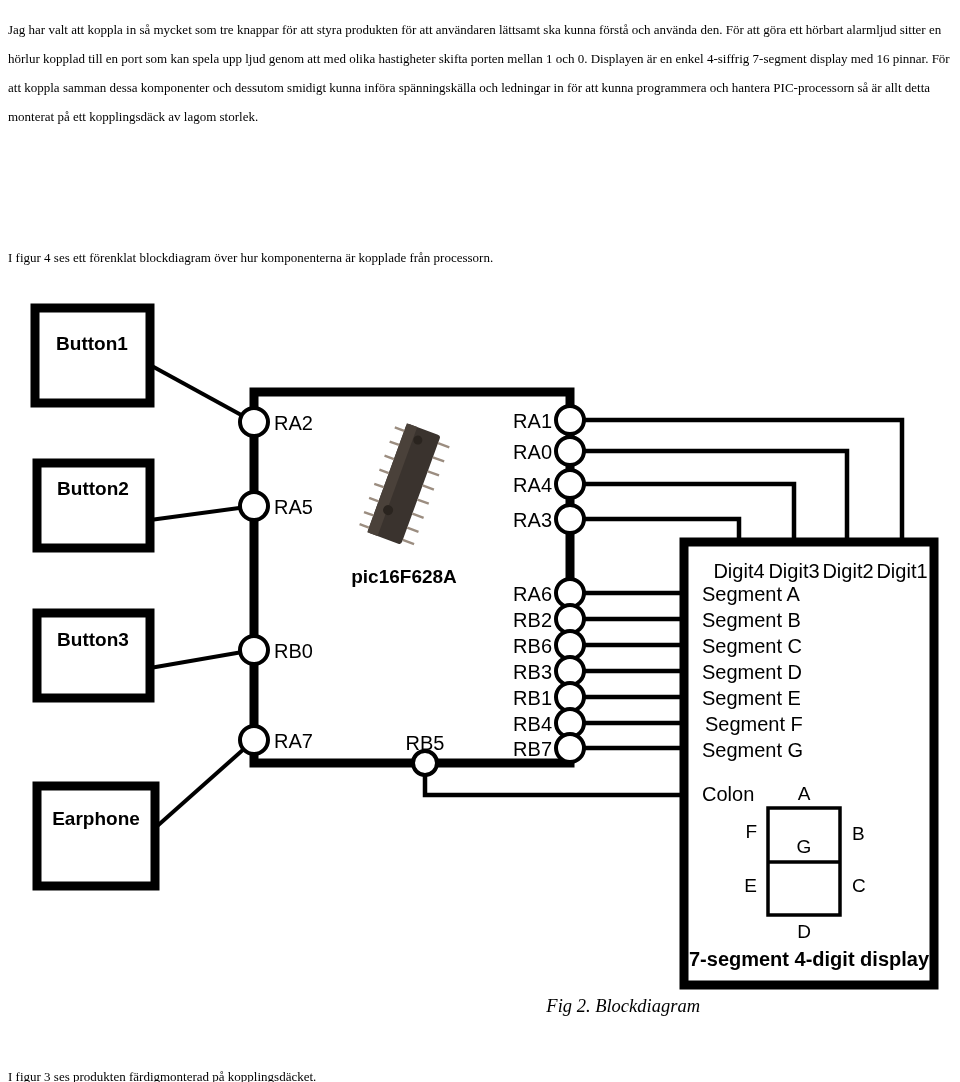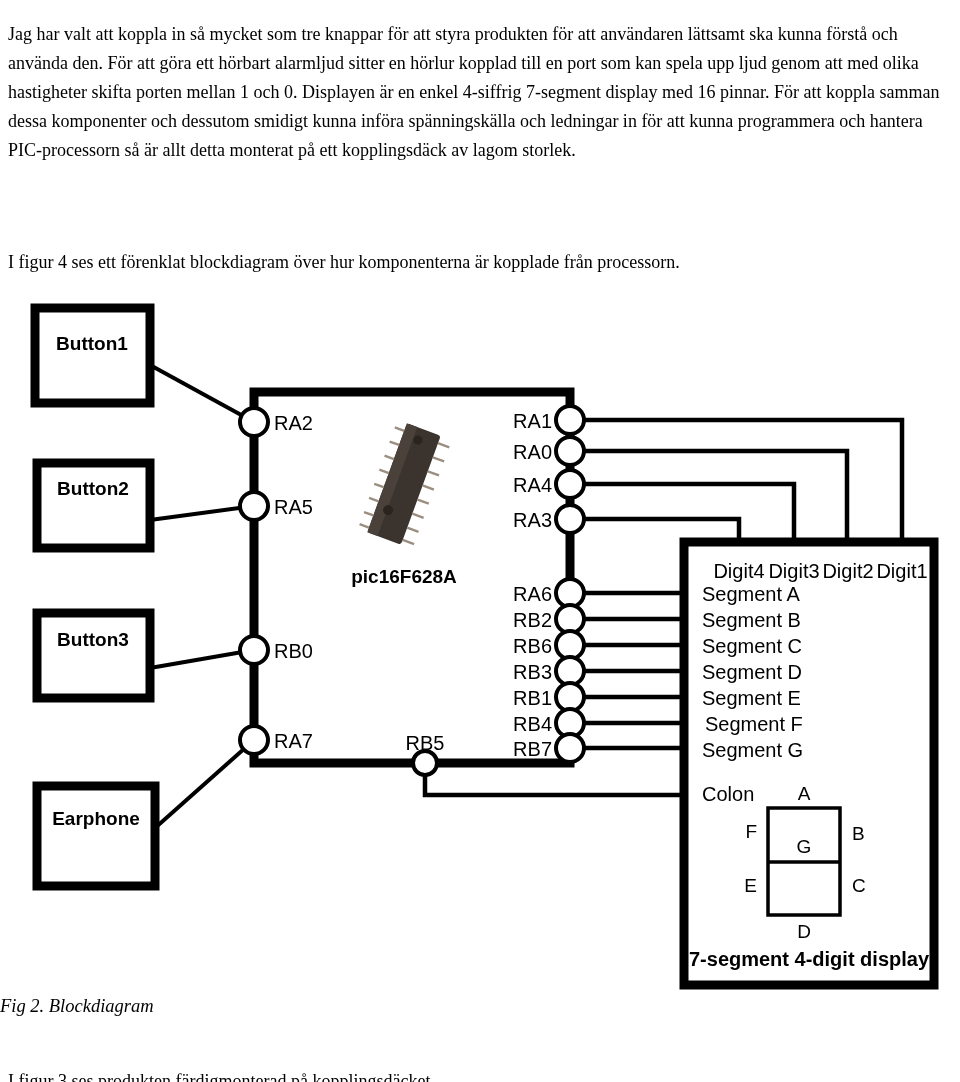--- a/index.html
+++ b/index.html
@@ -19,42 +19,42 @@
     position: absolute;
     left: 0; top: 0;
     width: 960px;
     height: 1082px;
   }
   .body-text {
     position: absolute;
     left: 8px;
     width: 944px;
     font-family: "Liberation Serif", serif;
-    font-size: 18px;
+    font-size: 13px;
     line-height: 29px;
     text-align: left;
     color: #000;
   }
   #para1 { top: 2px; }
   #para2 { top: 230px; }
   #para3 { top: 1049px; }
 
   #figure-wrap {
     position: absolute;
     left: 0;
     top: 288px;
     width: 884px;
     height: 710px;
   }
   #fig-caption {
     position: absolute;
     left: 0;
     top: 996px;
     width: 700px;
-    text-align: left;
+    text-align: right;
     font-family: "Liberation Serif", serif;
     font-style: italic;
     font-size: 18.5px;
     color: #000;
   }
   svg { display: block; }
   .blk-label {
     font-family: "Liberation Sans", sans-serif;
     font-weight: bold;
     font-size: 19px;

